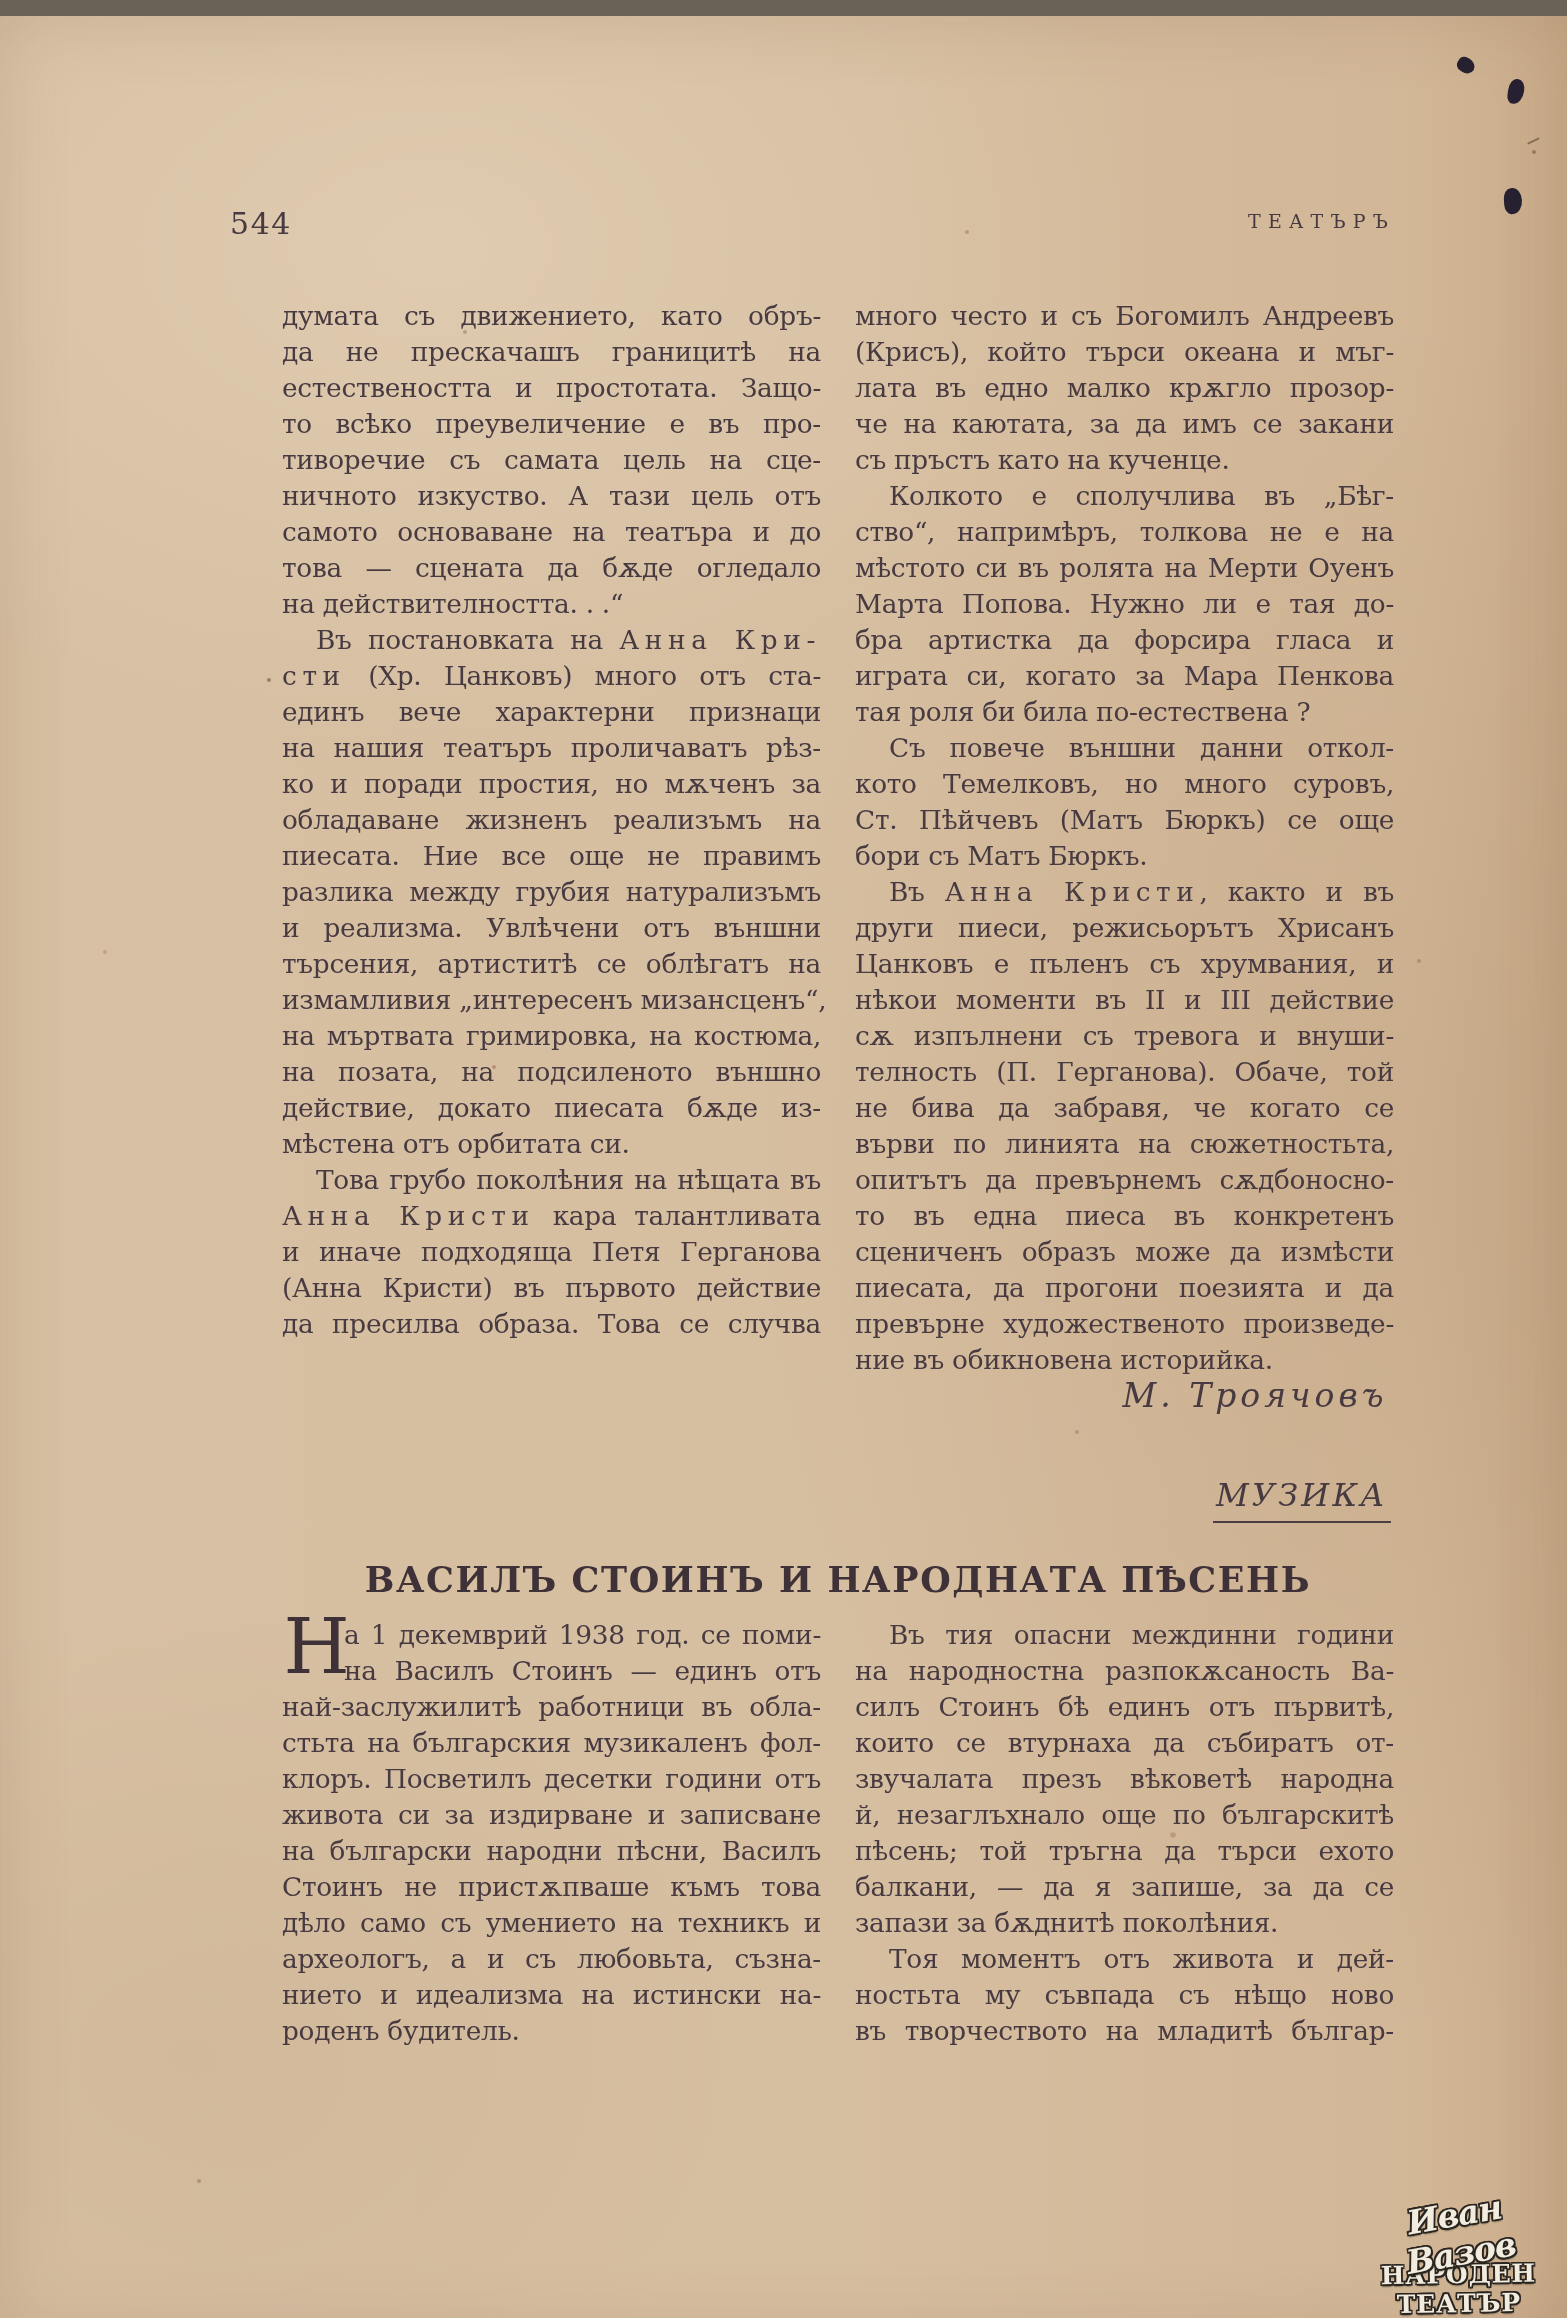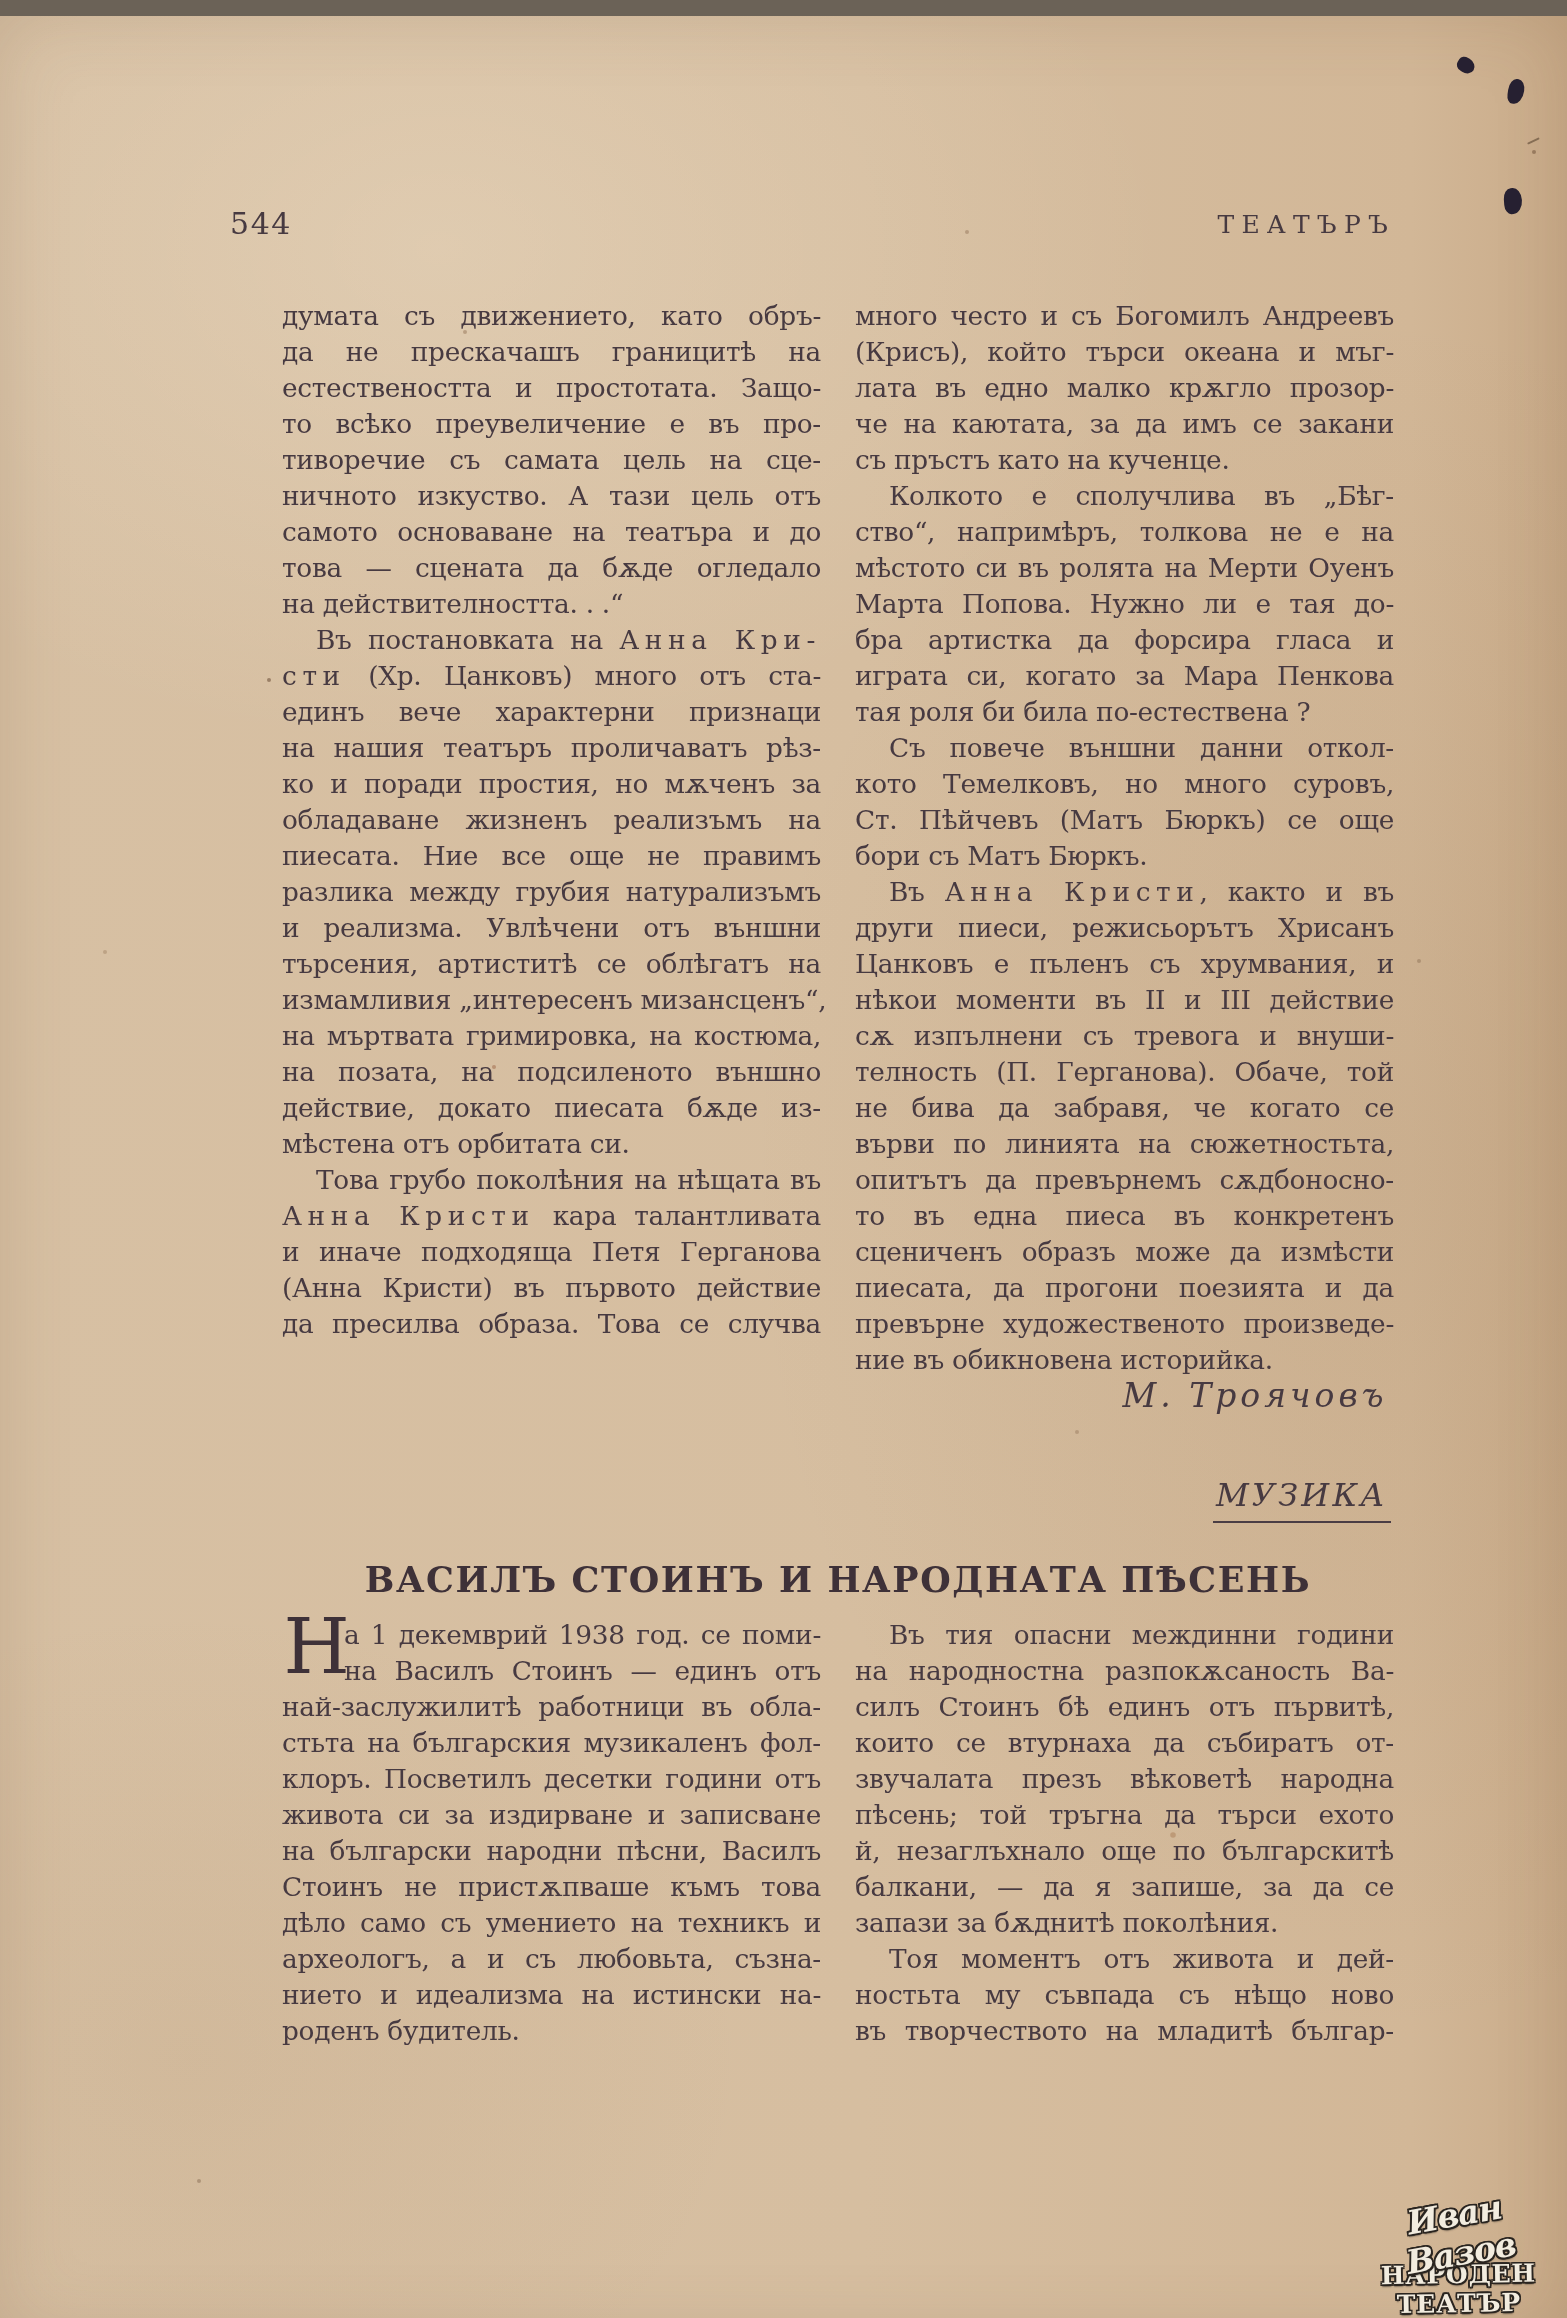--- a/index.html
+++ b/index.html
@@ -17,21 +17,21 @@
     box-shadow:inset 0 0 72px rgba(110,80,50,0.18);
     overflow:hidden;
   }
   
   .pagenum{
     position:absolute;left:230px;top:190px;
     font-size:30px;letter-spacing:1.6px;
   }
   .runhead{
     position:absolute;top:194px;right:173px;
-    font-size:25px;letter-spacing:7.2px;
+    font-size:19px;letter-spacing:7.2px;
   }
   
   .col{position:absolute;font-size:26.4px;letter-spacing:-0.3px;}
   .col-l{left:282px;width:539px;}
   .col-r{left:855px;width:539px;}
   .art1{top:282px;}
   .art2{top:1601px;}
   .tl{
     height:36px;line-height:36px;
     text-align:justify;text-align-last:justify;
@@ -199,22 +199,22 @@
         <div class="tl">нието и идеализма на истински на-</div>
         <div class="tl end">роденъ будитель.</div>
       </div>
   </div>
   <div class="col col-r art2">
       <div class="tl ind">Въ тия опасни междинни години</div>
       <div class="tl">на народностна разпокѫсаность Ва-</div>
       <div class="tl">силъ Стоинъ бѣ единъ отъ първитѣ,</div>
       <div class="tl">които се втурнаха да събиратъ от-</div>
       <div class="tl">звучалата презъ вѣковетѣ народна</div>
+      <div class="tl">й, незаглъхнало още по българскитѣ</div>
       <div class="tl">пѣсень; той тръгна да търси ехото</div>
-      <div class="tl">й, незаглъхнало още по българскитѣ</div>
       <div class="tl">балкани, — да я запише, за да се</div>
       <div class="tl end">запази за бѫднитѣ поколѣния.</div>
       <div class="tl ind">Тоя моментъ отъ живота и дей-</div>
       <div class="tl">ностьта му съвпада съ нѣщо ново</div>
       <div class="tl">въ творчеството на младитѣ българ-</div>
     </div>
 
   <div class="blot blot1"></div>
   <div class="blot blot2"></div>
   <div class="blot blot3"></div>

